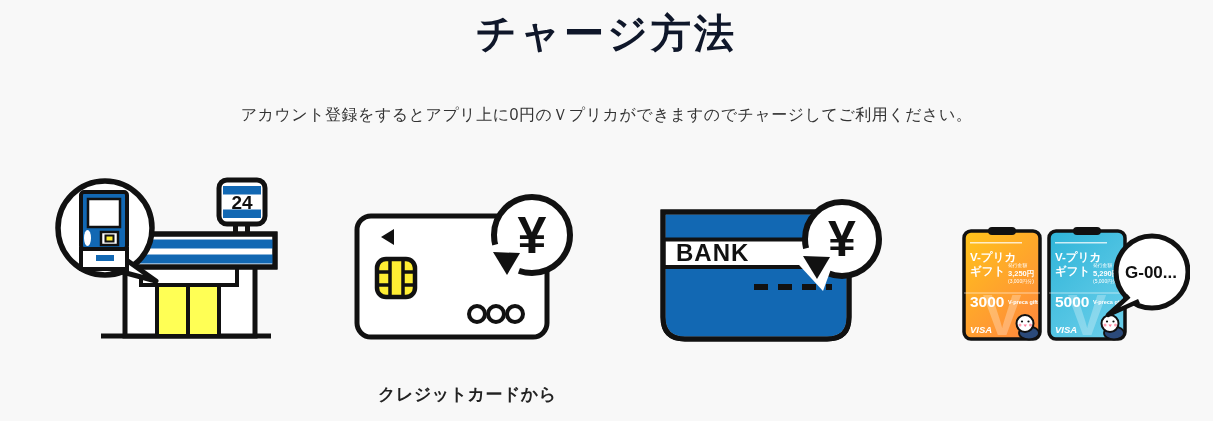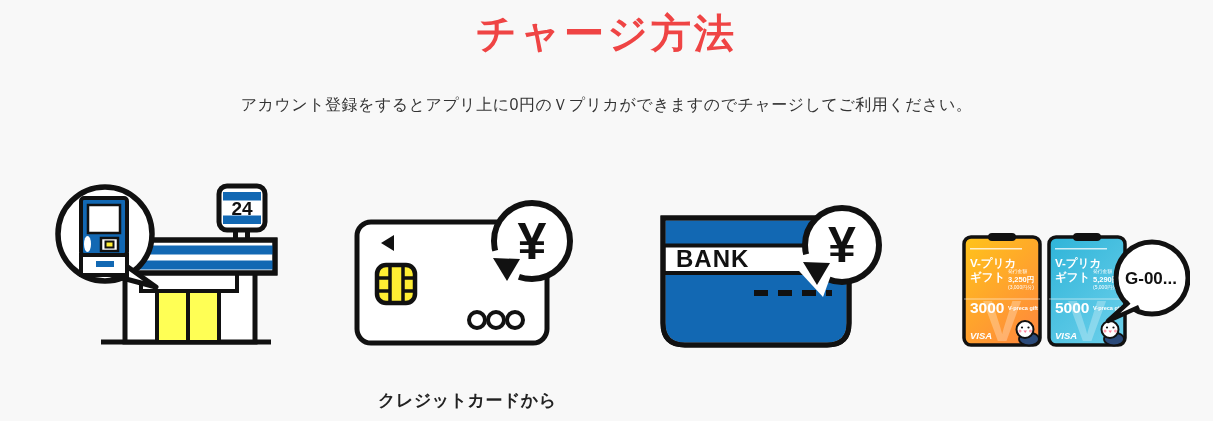--- a/index.html
+++ b/index.html
@@ -3,28 +3,28 @@
 <meta charset="utf-8">
 <style>
   html,body{margin:0;padding:0;background:#f8f8f8;}
   .page{
     position:relative;width:1213px;height:421px;overflow:hidden;
     background:#f8f8f8;color:#111;
     font-family:"Liberation Sans","DejaVu Sans",sans-serif;
   }
   .title{
     margin:0;padding-top:6px;text-align:center;
-    font-size:40px;font-weight:700;letter-spacing:3px;color:#ef4444;
+    font-size:40px;font-weight:700;letter-spacing:3px;color:#0f172a;
   }
   .subtitle{
-    margin:34px 0 0;text-align:center;
+    margin:44px 0 0;text-align:center;
     font-size:16px;font-weight:400;color:#333;letter-spacing:.5px;
   }
   .methods{
-    position:absolute;left:0;right:0;top:170px;
+    position:absolute;left:0;right:0;top:164px;
     display:flex;justify-content:space-between;margin-left:20px;
   }
   .method{
     flex:1;display:flex;flex-direction:column;align-items:center;
   }
   .icon-box{height:215px;display:flex;align-items:flex-start;justify-content:center;}
   .icon-box svg{display:block;}
   .method-label{
     margin-top:4px;font-size:17px;font-weight:700;color:#222;letter-spacing:.5px;
   }

